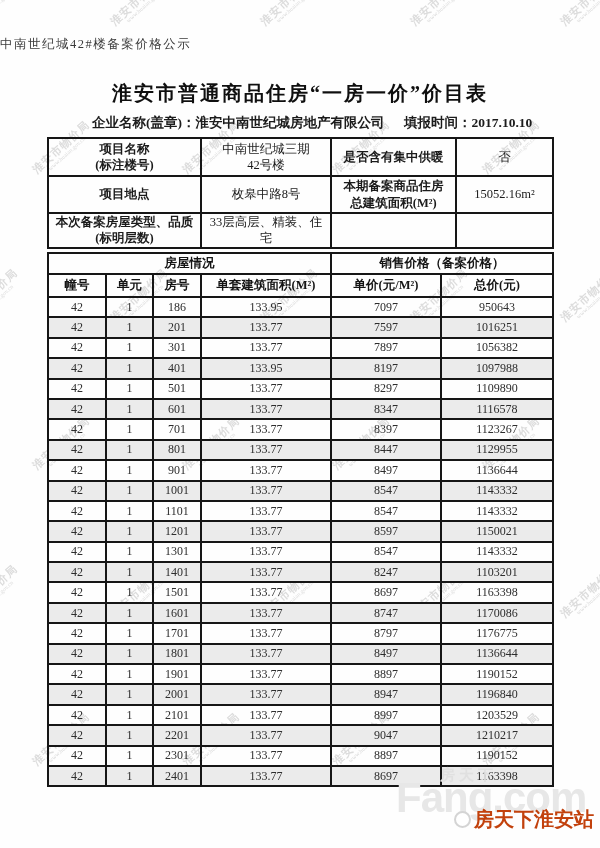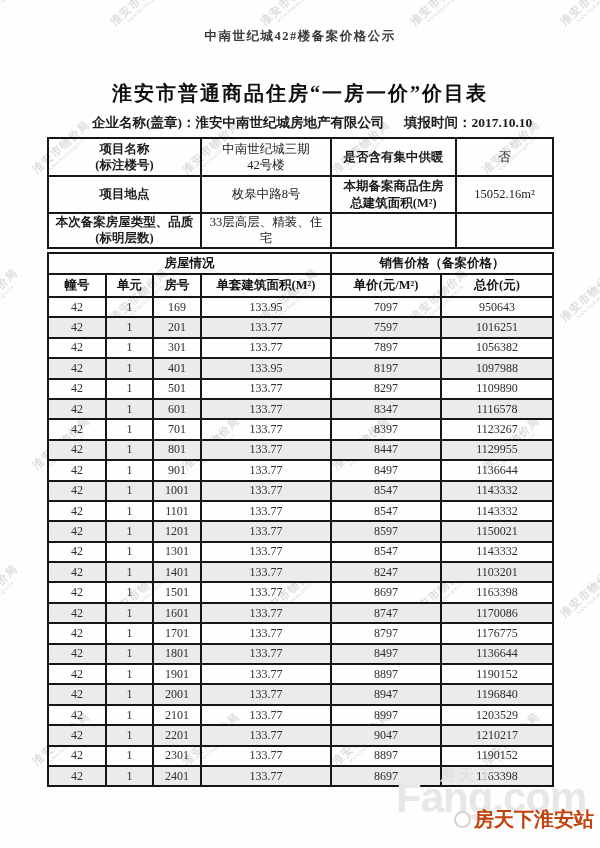--- a/index.html
+++ b/index.html
@@ -12,22 +12,22 @@
   .wm-layer { position:absolute; inset:0; z-index:1; pointer-events:none; }
   .wm {
     position:absolute; transform:rotate(-42deg); text-align:center;
     color:#dcdcdc; line-height:1.1; white-space:nowrap;
   }
   .wm-t { font-size:11px; font-weight:bold; letter-spacing:1px; }
   .wm-s { font-size:6px; letter-spacing:0; }
   
   .content { position:absolute; inset:0; z-index:2; }
   .notice-title {
-    position:absolute; top:28px; left:0; width:100%; text-align:center;
-    font-size:12.5px; color:#3a3a3a; letter-spacing:1.5px;font-weight:bold;
+    position:absolute; top:36px; left:0; width:100%; 
+    font-size:12.5px; color:#3a3a3a; letter-spacing:1.5px;
   }
   .main-title {
     position:absolute; top:80px; left:0; width:100%; text-align:center;
     font-size:20px; font-weight:bold; color:#0f0f0f; letter-spacing:2px;
   }
   .company-line { position:absolute; top:114px; left:0; width:100%; font-size:13.5px; color:#1c1c1c; font-weight:600; }
   .company-part { position:absolute; left:92px; }
   .date-part { position:absolute; left:384px;padding-left:20px; }
   table { border-collapse:collapse; table-layout:fixed; }
   td, th { border:2px solid #161616; text-align:center; vertical-align:middle; padding:0 2px; overflow:hidden; }
@@ -248,21 +248,21 @@
           <th>房号</th>
           <th>单套建筑面积(M²)</th>
           <th>单价(元/M²)</th>
           <th>总价(元)</th>
         </tr>
       </thead>
       <tbody>
           <tr>
             <td>42</td>
             <td>1</td>
-            <td>169</td>
+            <td>186</td>
             <td>133.95</td>
             <td>7097</td>
             <td>950643</td>
           </tr>
           <tr class="alt">
             <td>42</td>
             <td>1</td>
             <td>201</td>
             <td>133.77</td>
             <td>7597</td>

